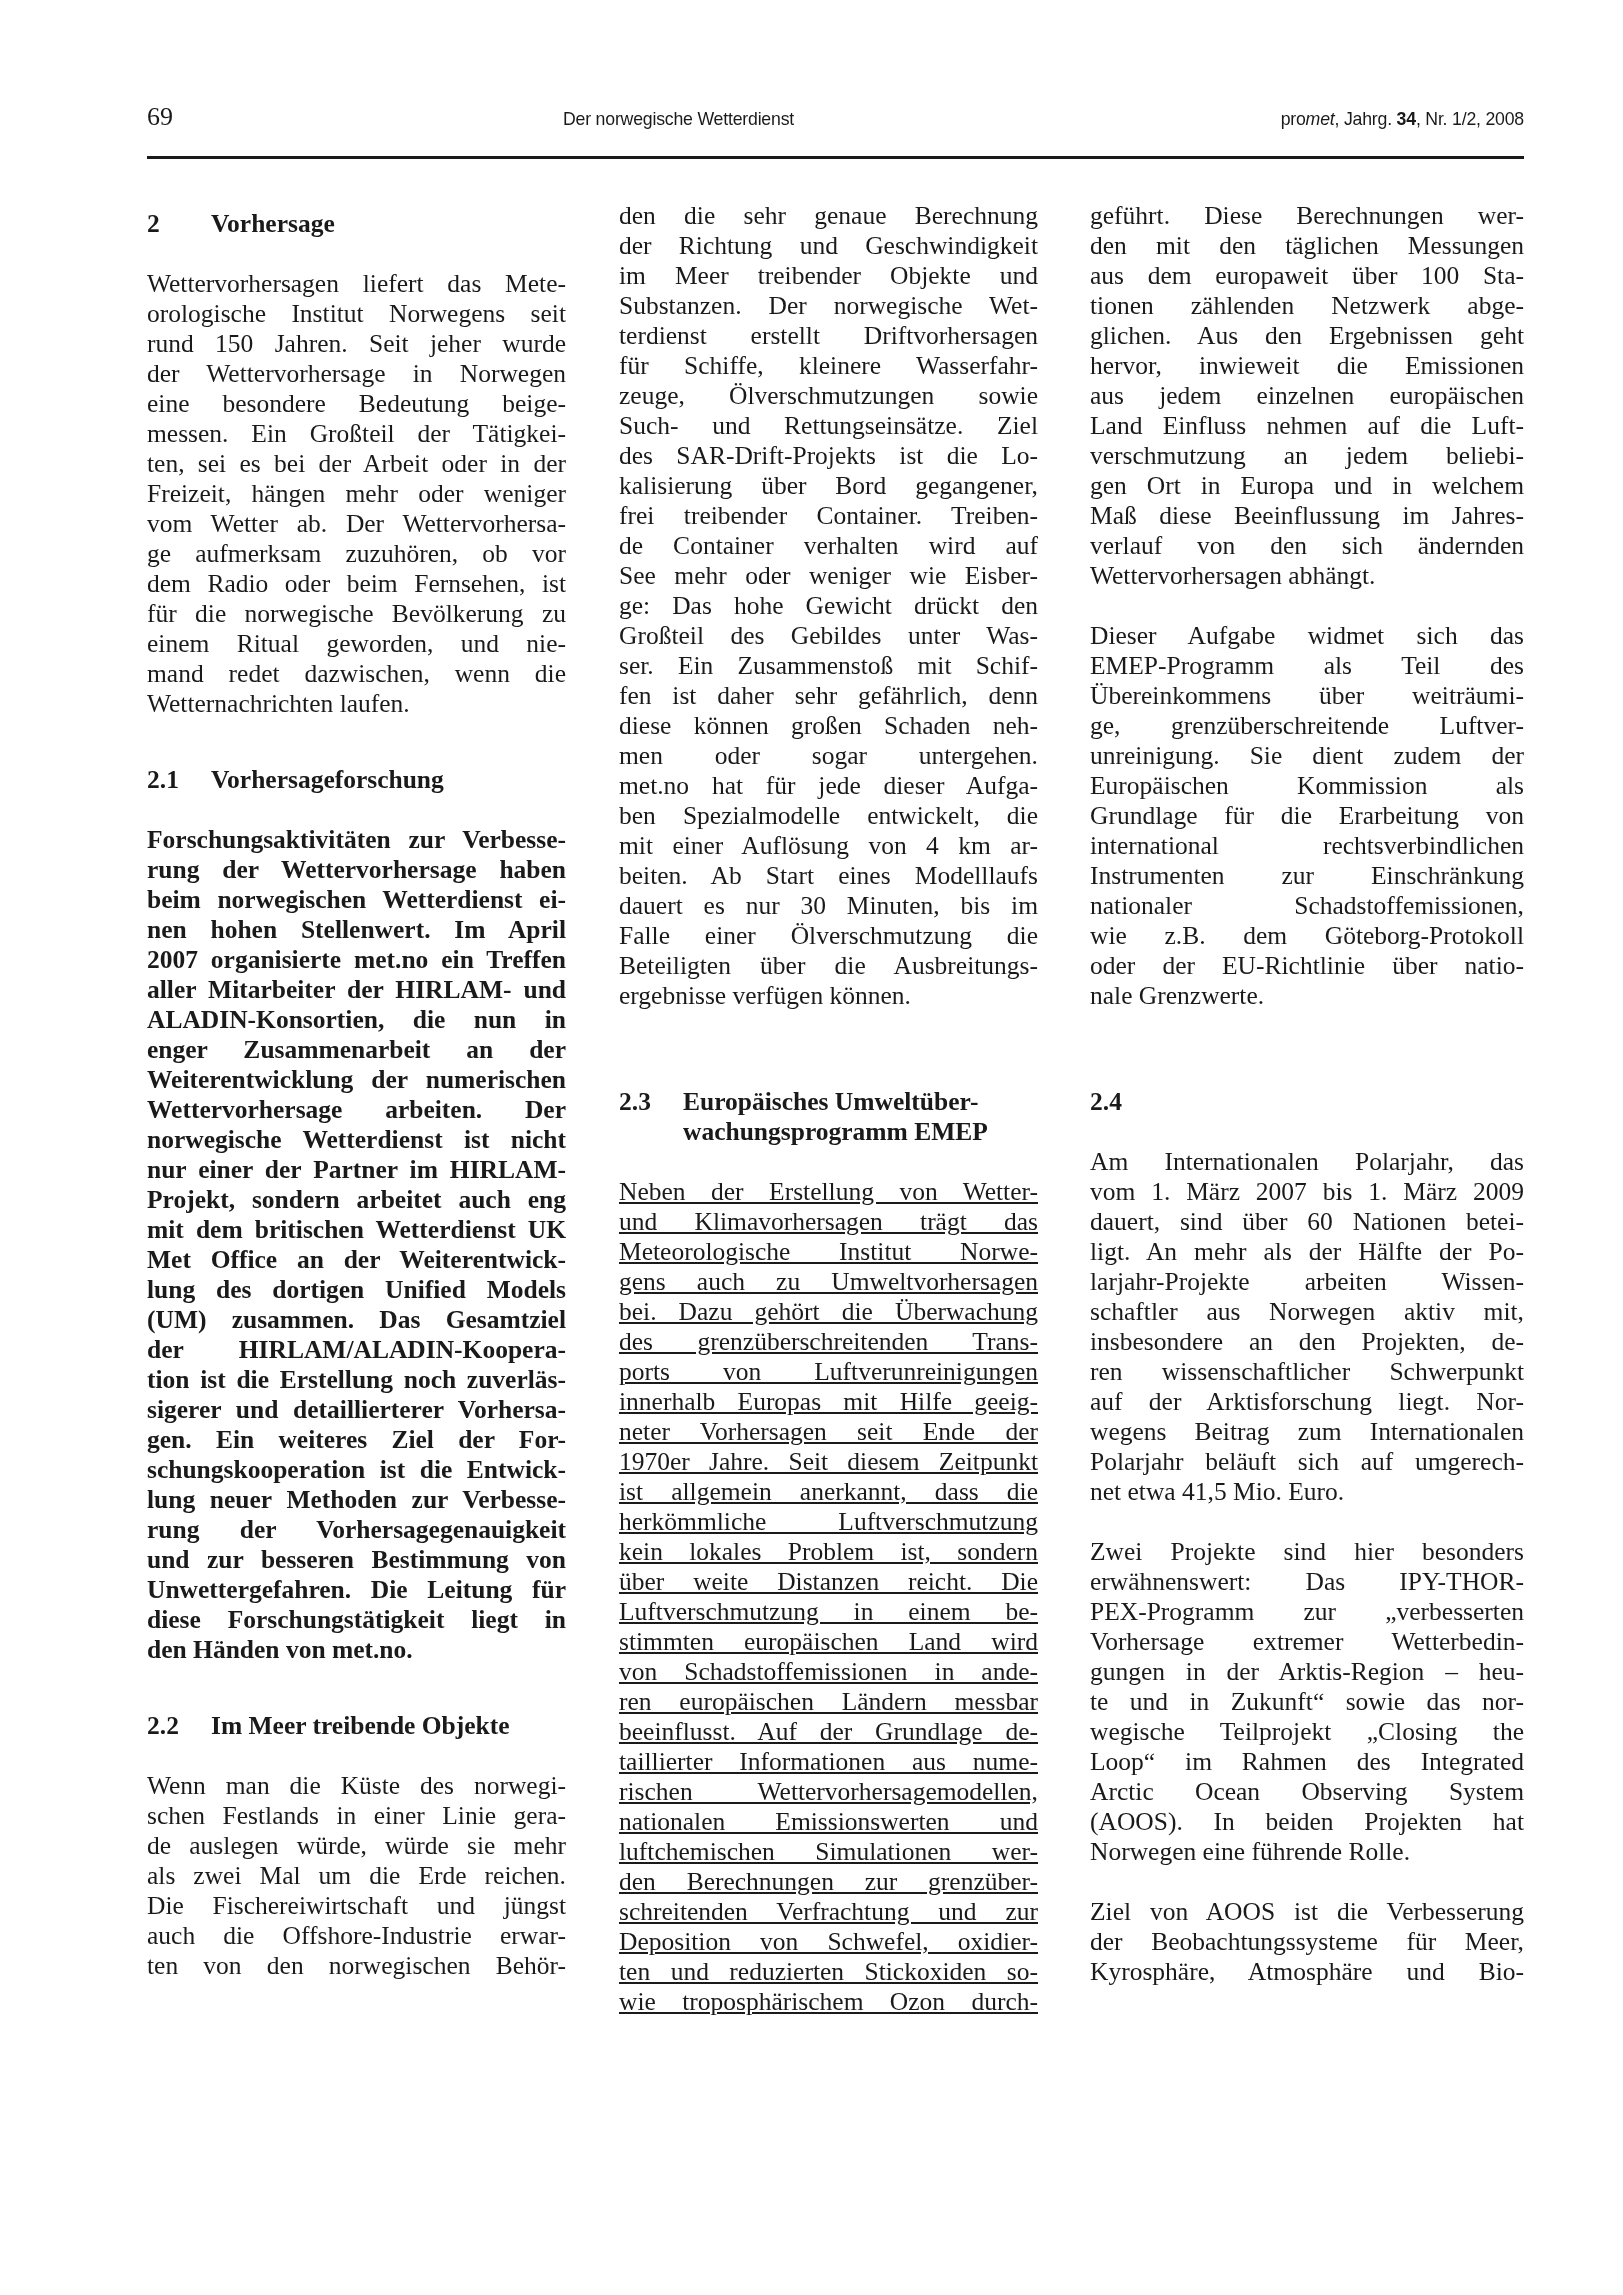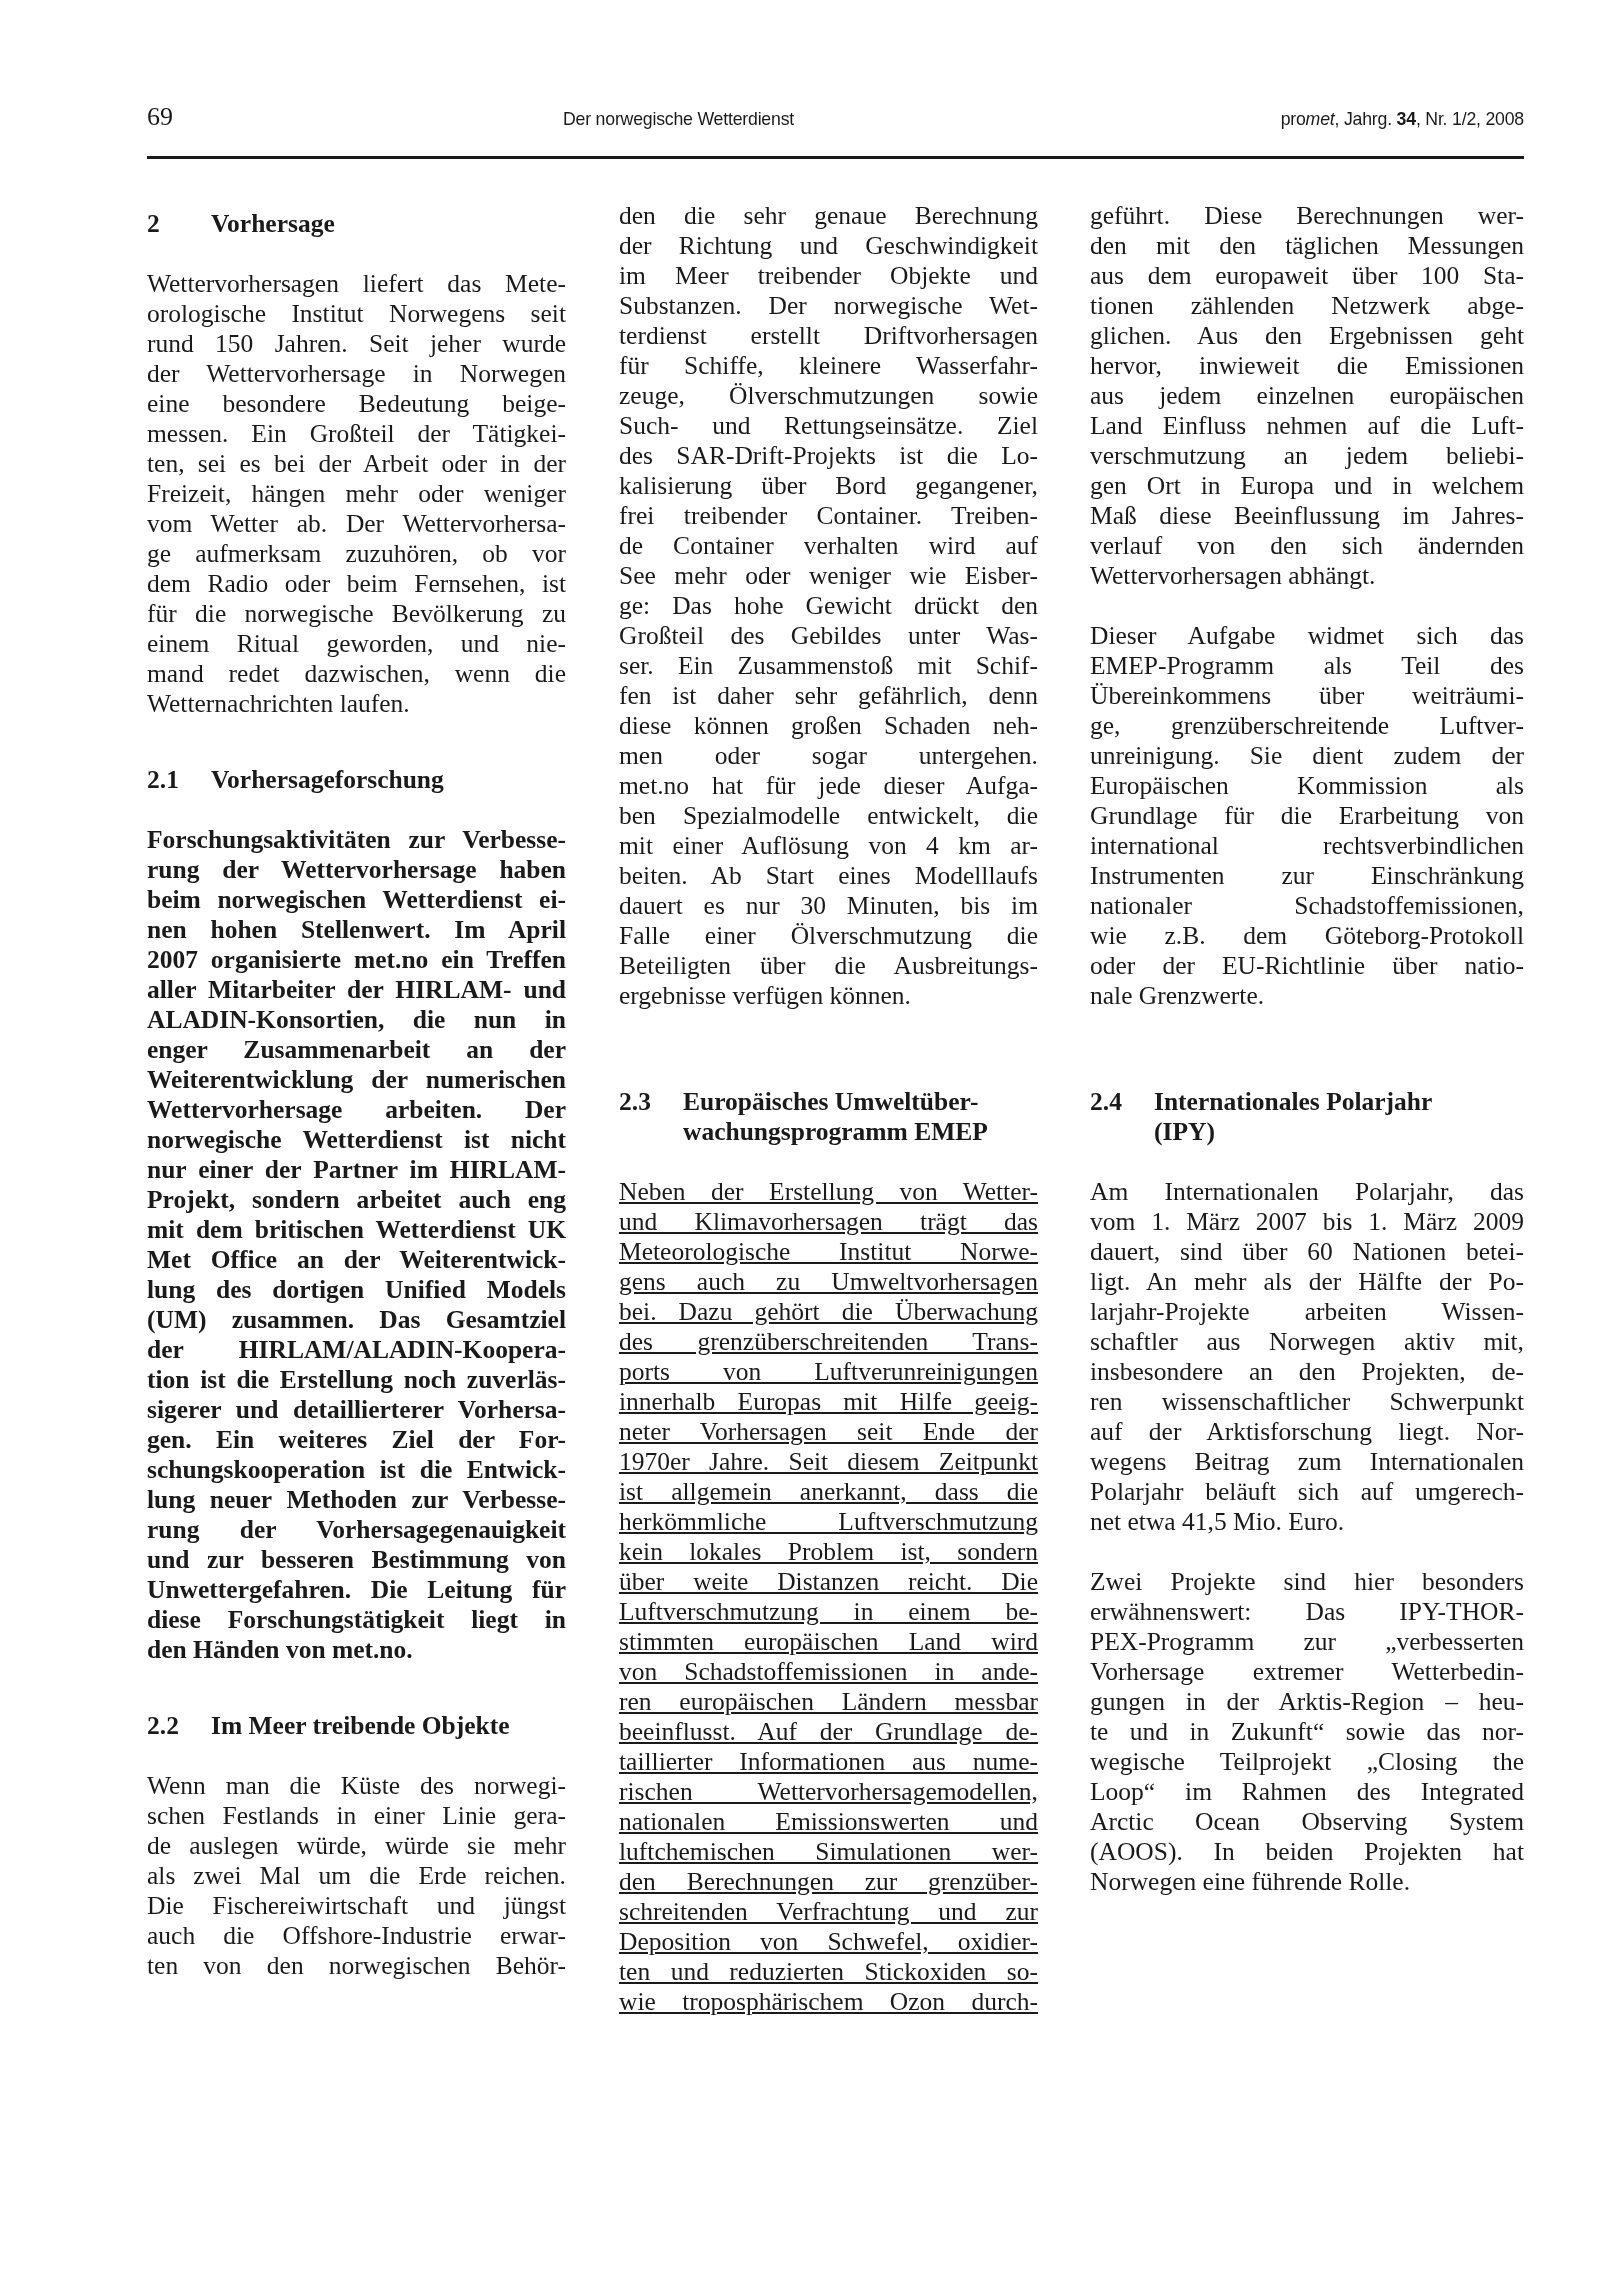--- a/index.html
+++ b/index.html
@@ -198,21 +198,20 @@
       <span class="l">international rechtsverbindlichen</span>
       <span class="l">Instrumenten zur Einschränkung</span>
       <span class="l">nationaler Schadstoffemissionen,</span>
       <span class="l">wie z.B. dem Göteborg-Protokoll</span>
       <span class="l">oder der EU-Richtlinie über natio-</span>
       <span class="l last">nale Grenzwerte.</span>
     </div>
 
   <div class="h" style="margin-top:76px;">
     <span class="num">2.4</span>
-    <span class="title"><span>Internationales Polarjahr</span><br><span>(IPY)</span></span>
   </div>
   <div class="para" style="margin-top:30px;">
       <span class="l">Am Internationalen Polarjahr, das</span>
       <span class="l">vom 1. März 2007 bis 1. März 2009</span>
       <span class="l">dauert, sind über 60 Nationen betei-</span>
       <span class="l">ligt. An mehr als der Hälfte der Po-</span>
       <span class="l">larjahr-Projekte arbeiten Wissen-</span>
       <span class="l">schaftler aus Norwegen aktiv mit,</span>
       <span class="l">insbesondere an den Projekten, de-</span>
       <span class="l">ren wissenschaftlicher Schwerpunkt</span>
@@ -227,14 +226,19 @@
       <span class="l">PEX-Programm zur „verbesserten</span>
       <span class="l">Vorhersage extremer Wetterbedin-</span>
       <span class="l">gungen in der Arktis-Region – heu-</span>
       <span class="l">te und in Zukunft“ sowie das nor-</span>
       <span class="l">wegische Teilprojekt „Closing the</span>
       <span class="l">Loop“ im Rahmen des Integrated</span>
       <span class="l">Arctic Ocean Observing System</span>
       <span class="l">(AOOS). In beiden Projekten hat</span>
       <span class="l last">Norwegen eine führende Rolle.</span>
     </div>
+  <div class="para" style="margin-top:30px;">
+      <span class="l">Ziel von AOOS ist die Verbesserung</span>
+      <span class="l">der Beobachtungssysteme für Meer,</span>
+      <span class="l">Kyrosphäre, Atmosphäre und Bio-</span>
+    </div>
 </div>
 
 
 </body></html>

